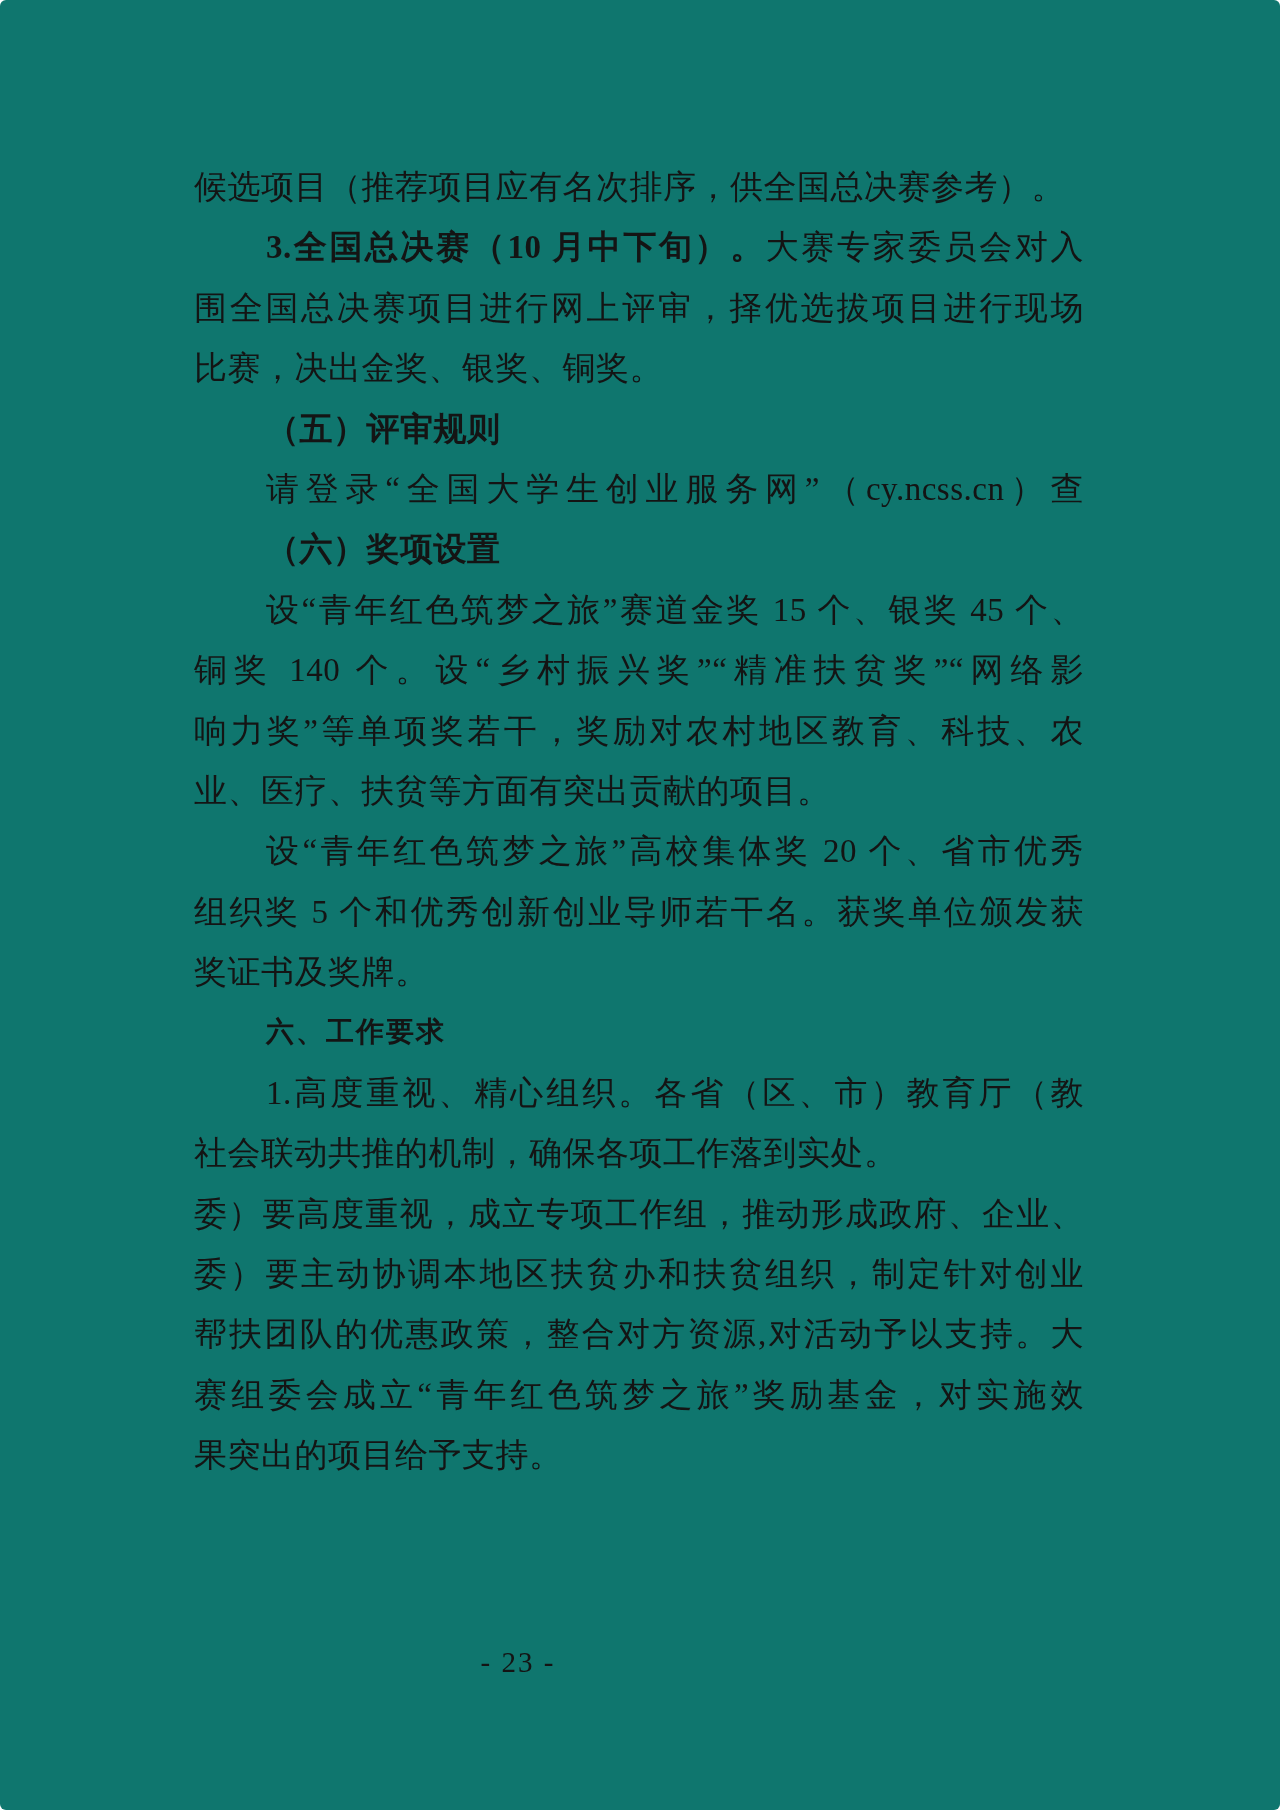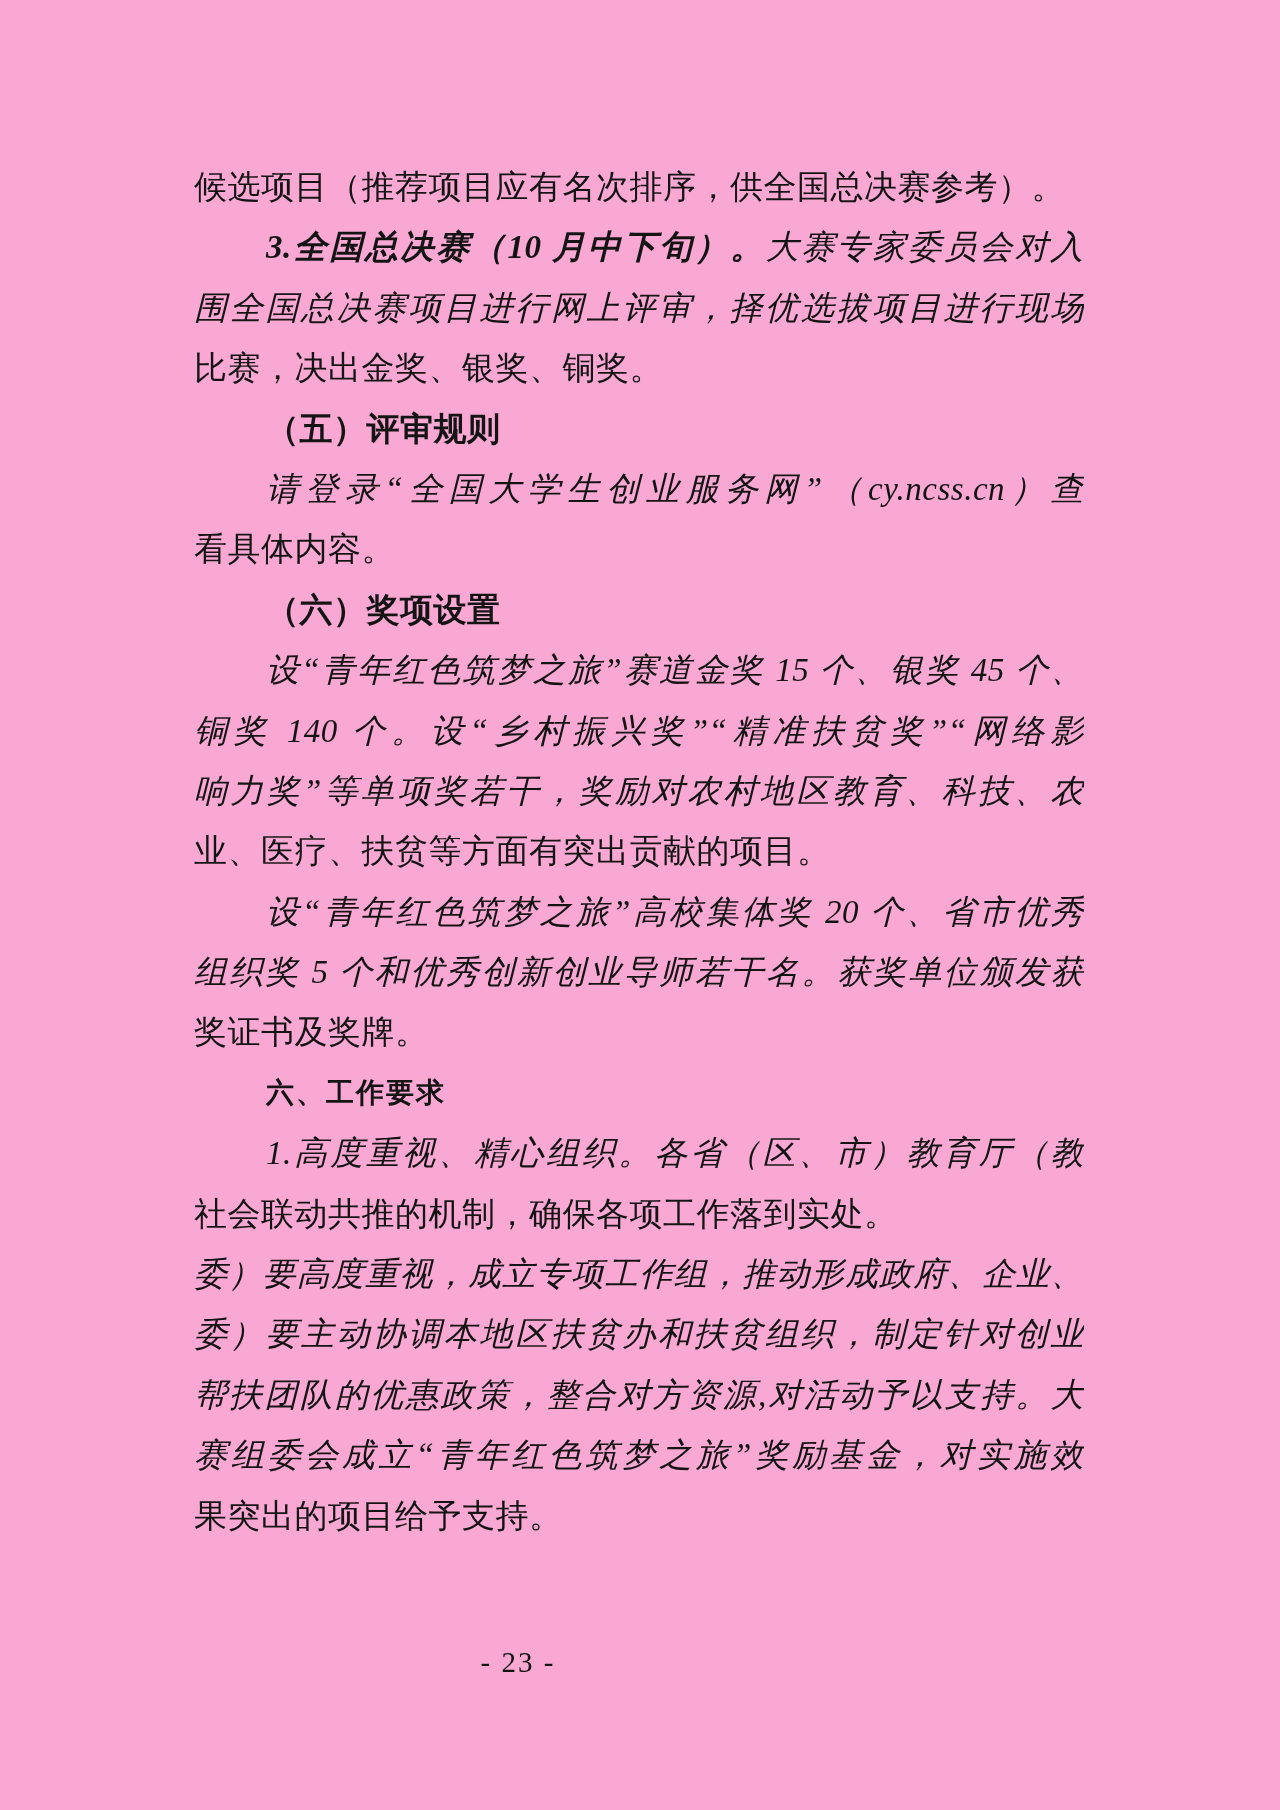--- a/index.html
+++ b/index.html
@@ -13,41 +13,41 @@
     position: relative;
     overflow: hidden;
     font-family: "Liberation Serif", serif;
     color: #141414;
   }
   .sheet {
     position: absolute;
     left: 0; top: 0;
     width: 1280px;
     height: 1810px;
-    background: #f9a8d4;
+    background: #0f766e;
+    border-radius: 6px;
   }
   .text-block {
     position: absolute;
     left: 194px;
     top: 157px;
     width: 890px;
   }
   .line {
     height: 60.4px;
     line-height: 60.4px;
     font-size: 33px;
     letter-spacing: 0.5px;
     text-align: justify;
     overflow: hidden;
     white-space: normal;
   }
   
   .line.full {
     text-align-last: justify;
-    font-style: italic;
   }
   .line.end {
     text-align: left;
     text-align-last: left;
   }
   .line.indent {
     text-indent: 72px;
   }
   .line .b,
   .line.heading {
@@ -73,21 +73,20 @@
 <body>
 
 <div class="sheet">
   <div class="text-block">
       <div class="line end"><span>候选项目（推荐项目应有名次排序，供全国总决赛参考）。</span></div>
       <div class="line full indent"><span class="b">3.全国总决赛（10 月中下旬）。</span><span>大赛专家委员会对入</span></div>
       <div class="line full"><span>围全国总决赛项目进行网上评审，择优选拔项目进行现场</span></div>
       <div class="line end"><span>比赛，决出金奖、银奖、铜奖。</span></div>
       <div class="line end indent heading"><span class="b">（五）评审规则</span></div>
       <div class="line full indent"><span>请登录“全国大学生创业服务网”（cy.ncss.cn）查</span></div>
-      <div class="line end"><span>看具体内容。</span></div>
       <div class="line end indent heading"><span class="b">（六）奖项设置</span></div>
       <div class="line full indent"><span>设“青年红色筑梦之旅”赛道金奖 15 个、银奖 45 个、</span></div>
       <div class="line full"><span>铜奖 140 个。设“乡村振兴奖”“精准扶贫奖”“网络影</span></div>
       <div class="line full"><span>响力奖”等单项奖若干，奖励对农村地区教育、科技、农</span></div>
       <div class="line end"><span>业、医疗、扶贫等方面有突出贡献的项目。</span></div>
       <div class="line full indent"><span>设“青年红色筑梦之旅”高校集体奖 20 个、省市优秀</span></div>
       <div class="line full"><span>组织奖 5 个和优秀创新创业导师若干名。获奖单位颁发获</span></div>
       <div class="line end"><span>奖证书及奖牌。</span></div>
       <div class="line end indent heading hei"><span class="b">六、工作要求</span></div>
       <div class="line full indent"><span>1.高度重视、精心组织。各省（区、市）教育厅（教</span></div>

